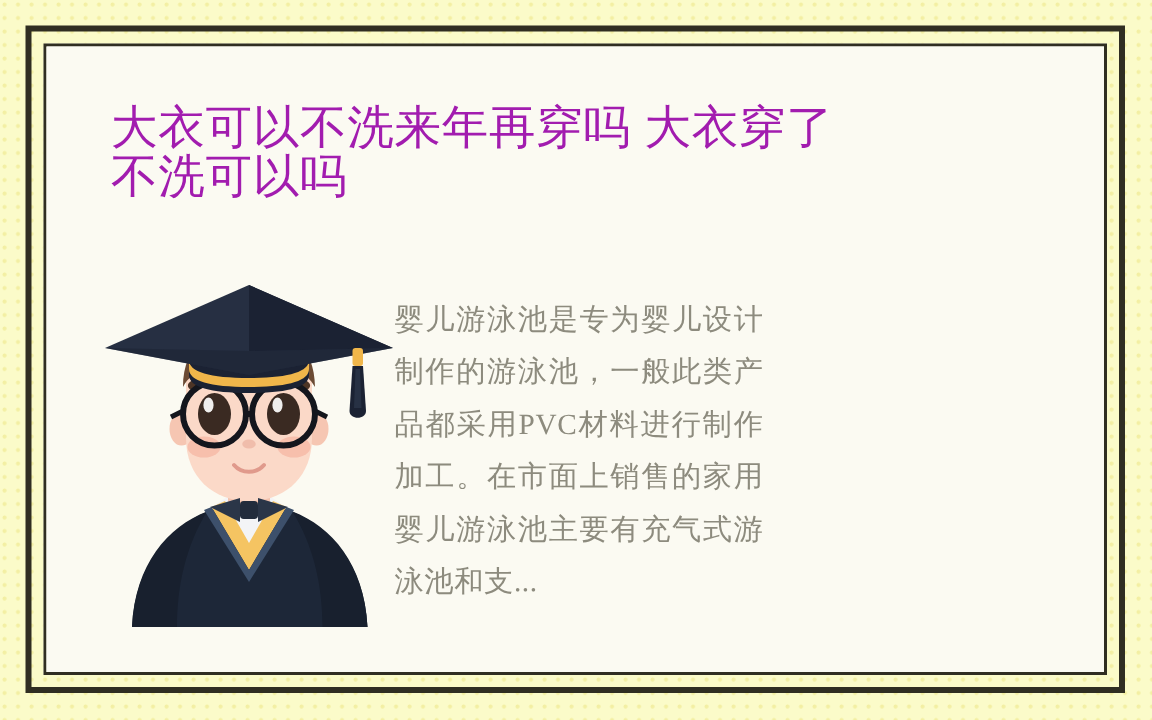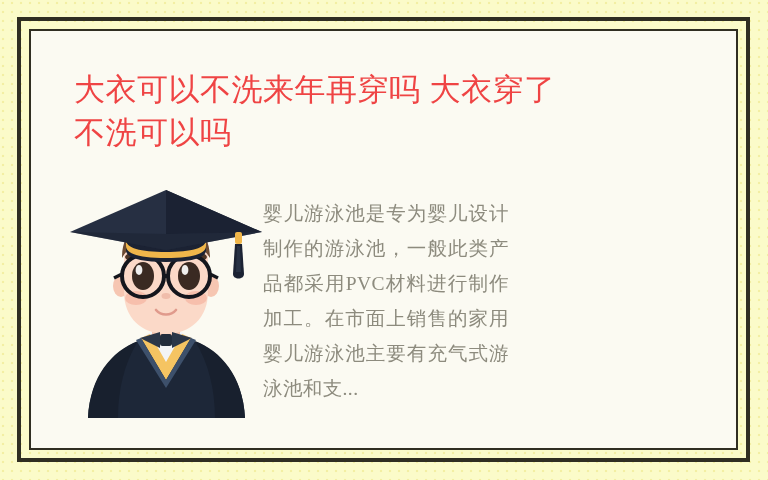--- a/index.html
+++ b/index.html
@@ -57,23 +57,23 @@
     overflow: hidden;
   }
 
   #article-title {
     position: absolute;
     left: 43px;
     top: 37px;
     width: 600px;
     font-family: "Liberation Sans", sans-serif;
     font-size: 31px;
-    line-height: 43px;
+    line-height: 33px;
     letter-spacing: 0.5px;
-    color: #ef4444;
+    color: #a21caf;
     white-space: pre-line;
   }
 
   
   #illustration {
     position: absolute;
     left: 33px;
     top: 157px;
     width: 205px;
     height: 230px;

